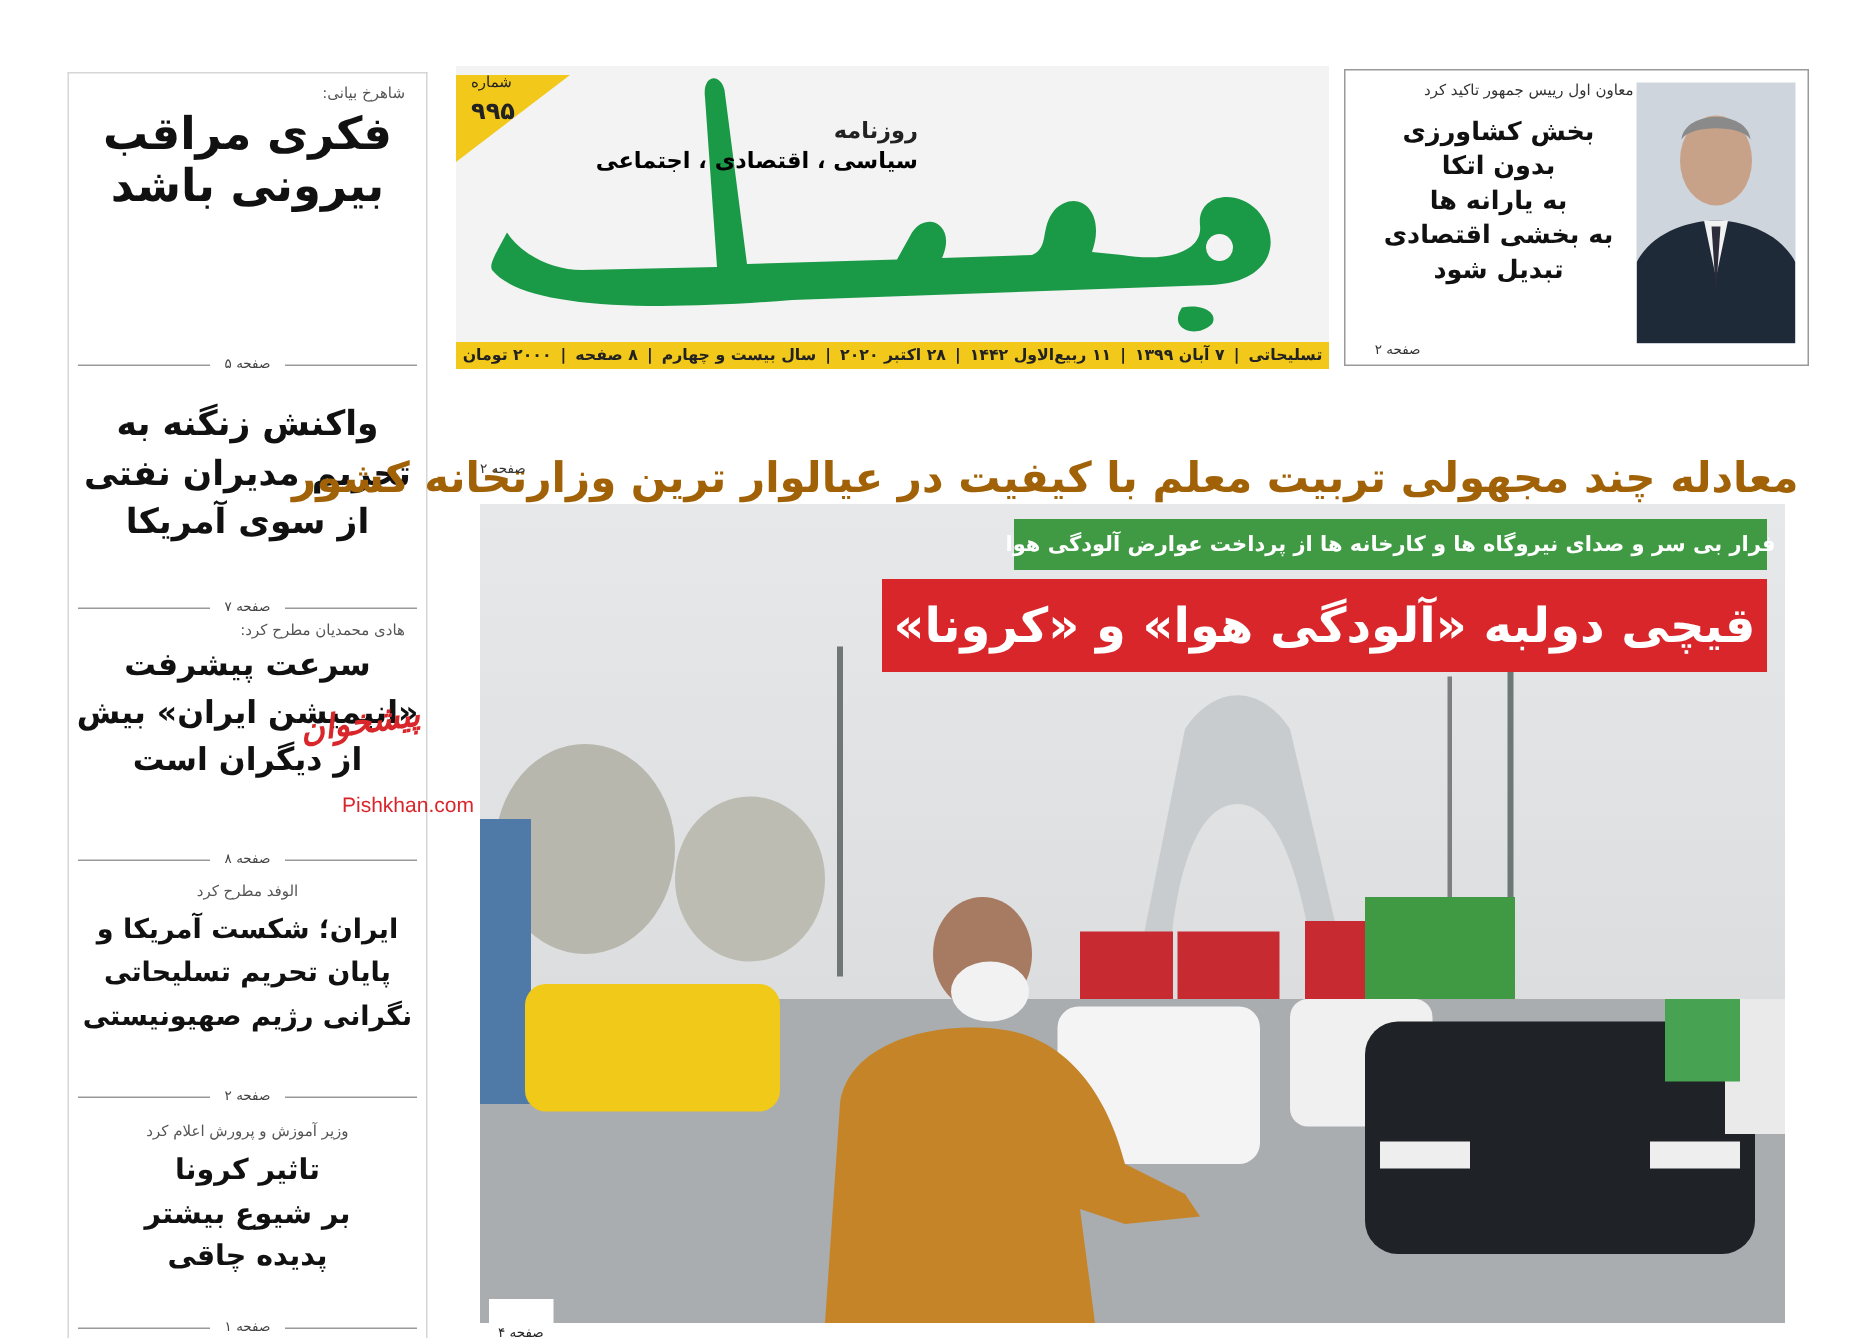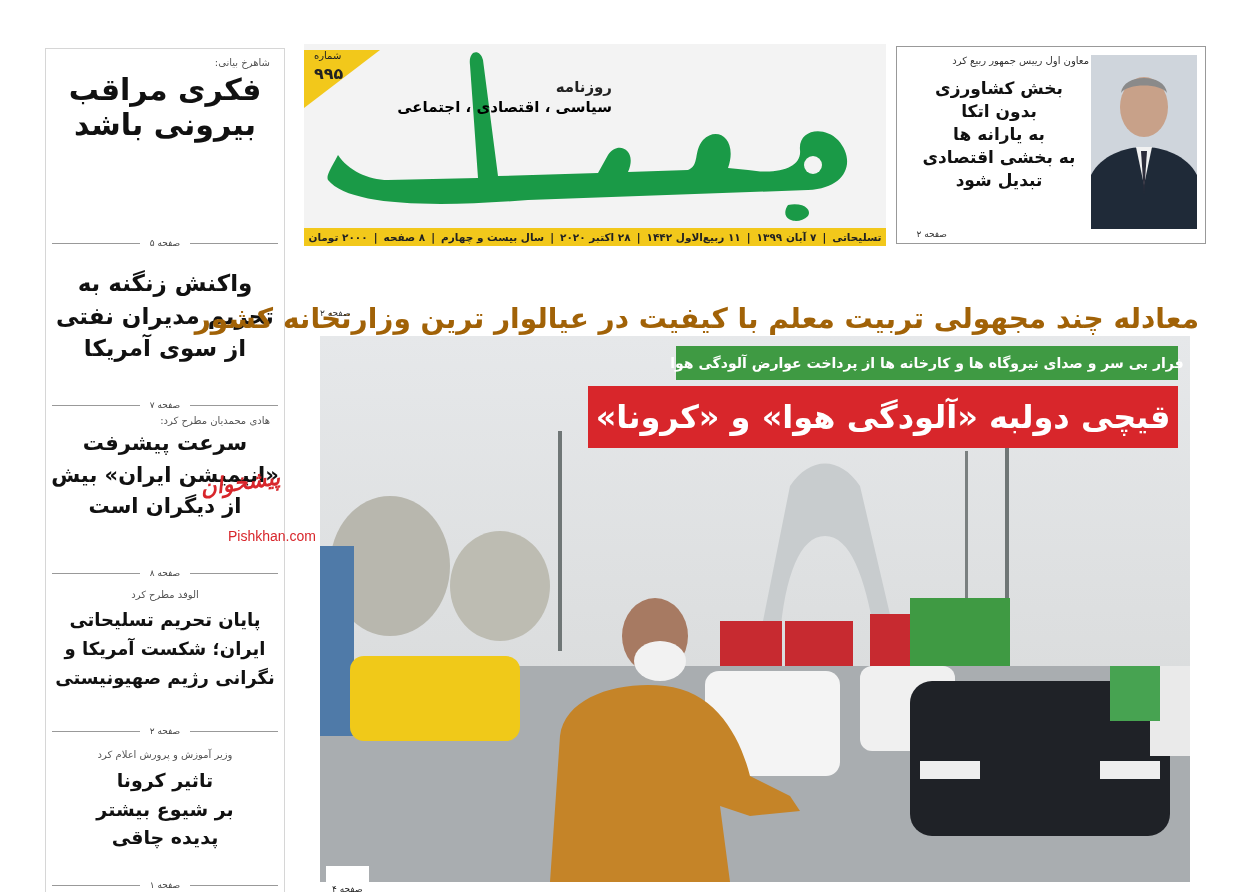--- a/index.html
+++ b/index.html
@@ -87,22 +87,22 @@
       <div>از دیگران است</div>
     </div>
   </div>
   <div class="sb-page" style="top:518px;">
       <span class="pg">صفحه ۸</span>
     </div>
 
   <div class="sb-story" style="top:540px;">
     <div class="sb-kicker" style="text-align:center;padding:0;">الوفد مطرح کرد</div>
     <div class="sb-head" style="font-size:18px;line-height:1.6;margin-top:6px;">
+      <div>ایران؛ شکست آمریکا و</div>
       <div>پایان تحریم تسلیحاتی</div>
-      <div>ایران؛ شکست آمریکا و</div>
       <div>نگرانی رژیم صهیونیستی</div>
     </div>
   </div>
   <div class="sb-page" style="top:676px;">
       <span class="pg">صفحه ۲</span>
     </div>
 
   <div class="sb-story" style="top:700px;">
     <div class="sb-kicker" style="text-align:center;padding:0;">وزیر آموزش و پرورش اعلام کرد</div>
     <div class="sb-head" style="font-size:19px;line-height:1.5;margin-top:6px;">
@@ -139,21 +139,21 @@
       <span class="sep">|</span>
     <span>سال بیست و چهارم</span>
       <span class="sep">|</span>
     <span>۸ صفحه</span>
       <span class="sep">|</span>
     <span>۲۰۰۰ تومان</span>
   </div>
 </div>
 
 <div class="abs tr-box">
-  <div class="tr-kicker">معاون اول رییس جمهور ربیع کرد</div>
+  <div class="tr-kicker">معاون اول رییس جمهور تاکید کرد</div>
   <div class="tr-head">
     <div>بخش کشاورزی</div>
     <div>بدون اتکا</div>
     <div>به یارانه ها</div>
     <div>به بخشی اقتصادی</div>
     <div>تبدیل شود</div>
   </div>
   <div class="tr-page">صفحه ۲</div>
   <div class="tr-photo">
     <svg width="106" height="174" viewBox="0 0 106 174">

